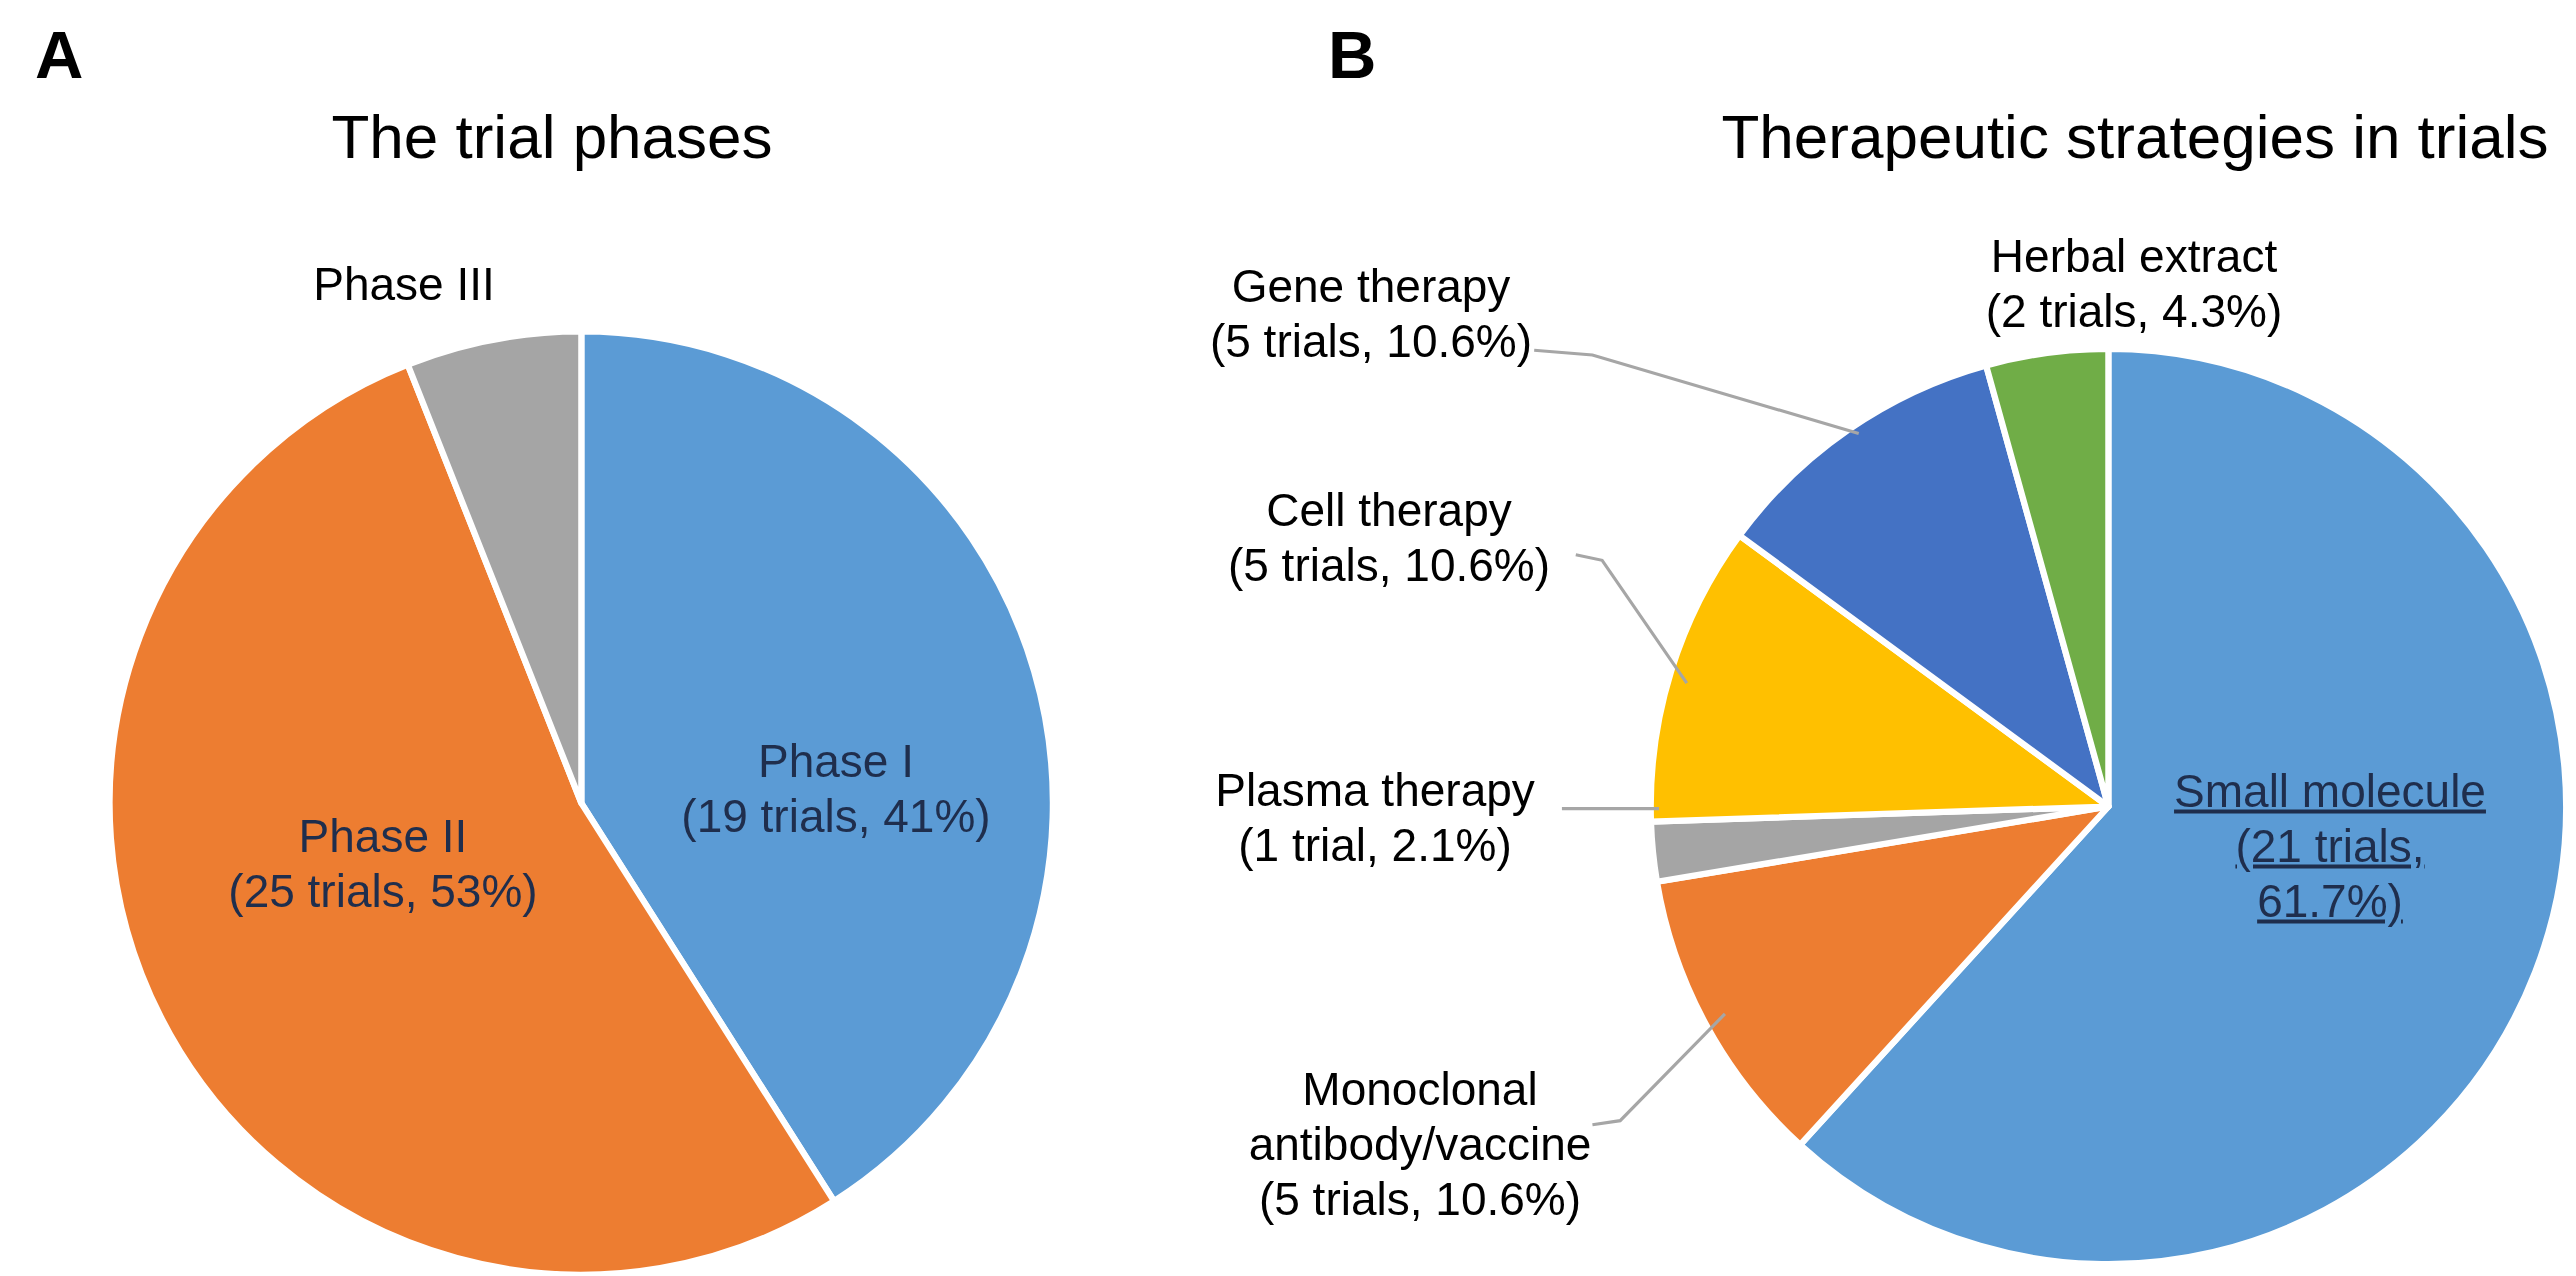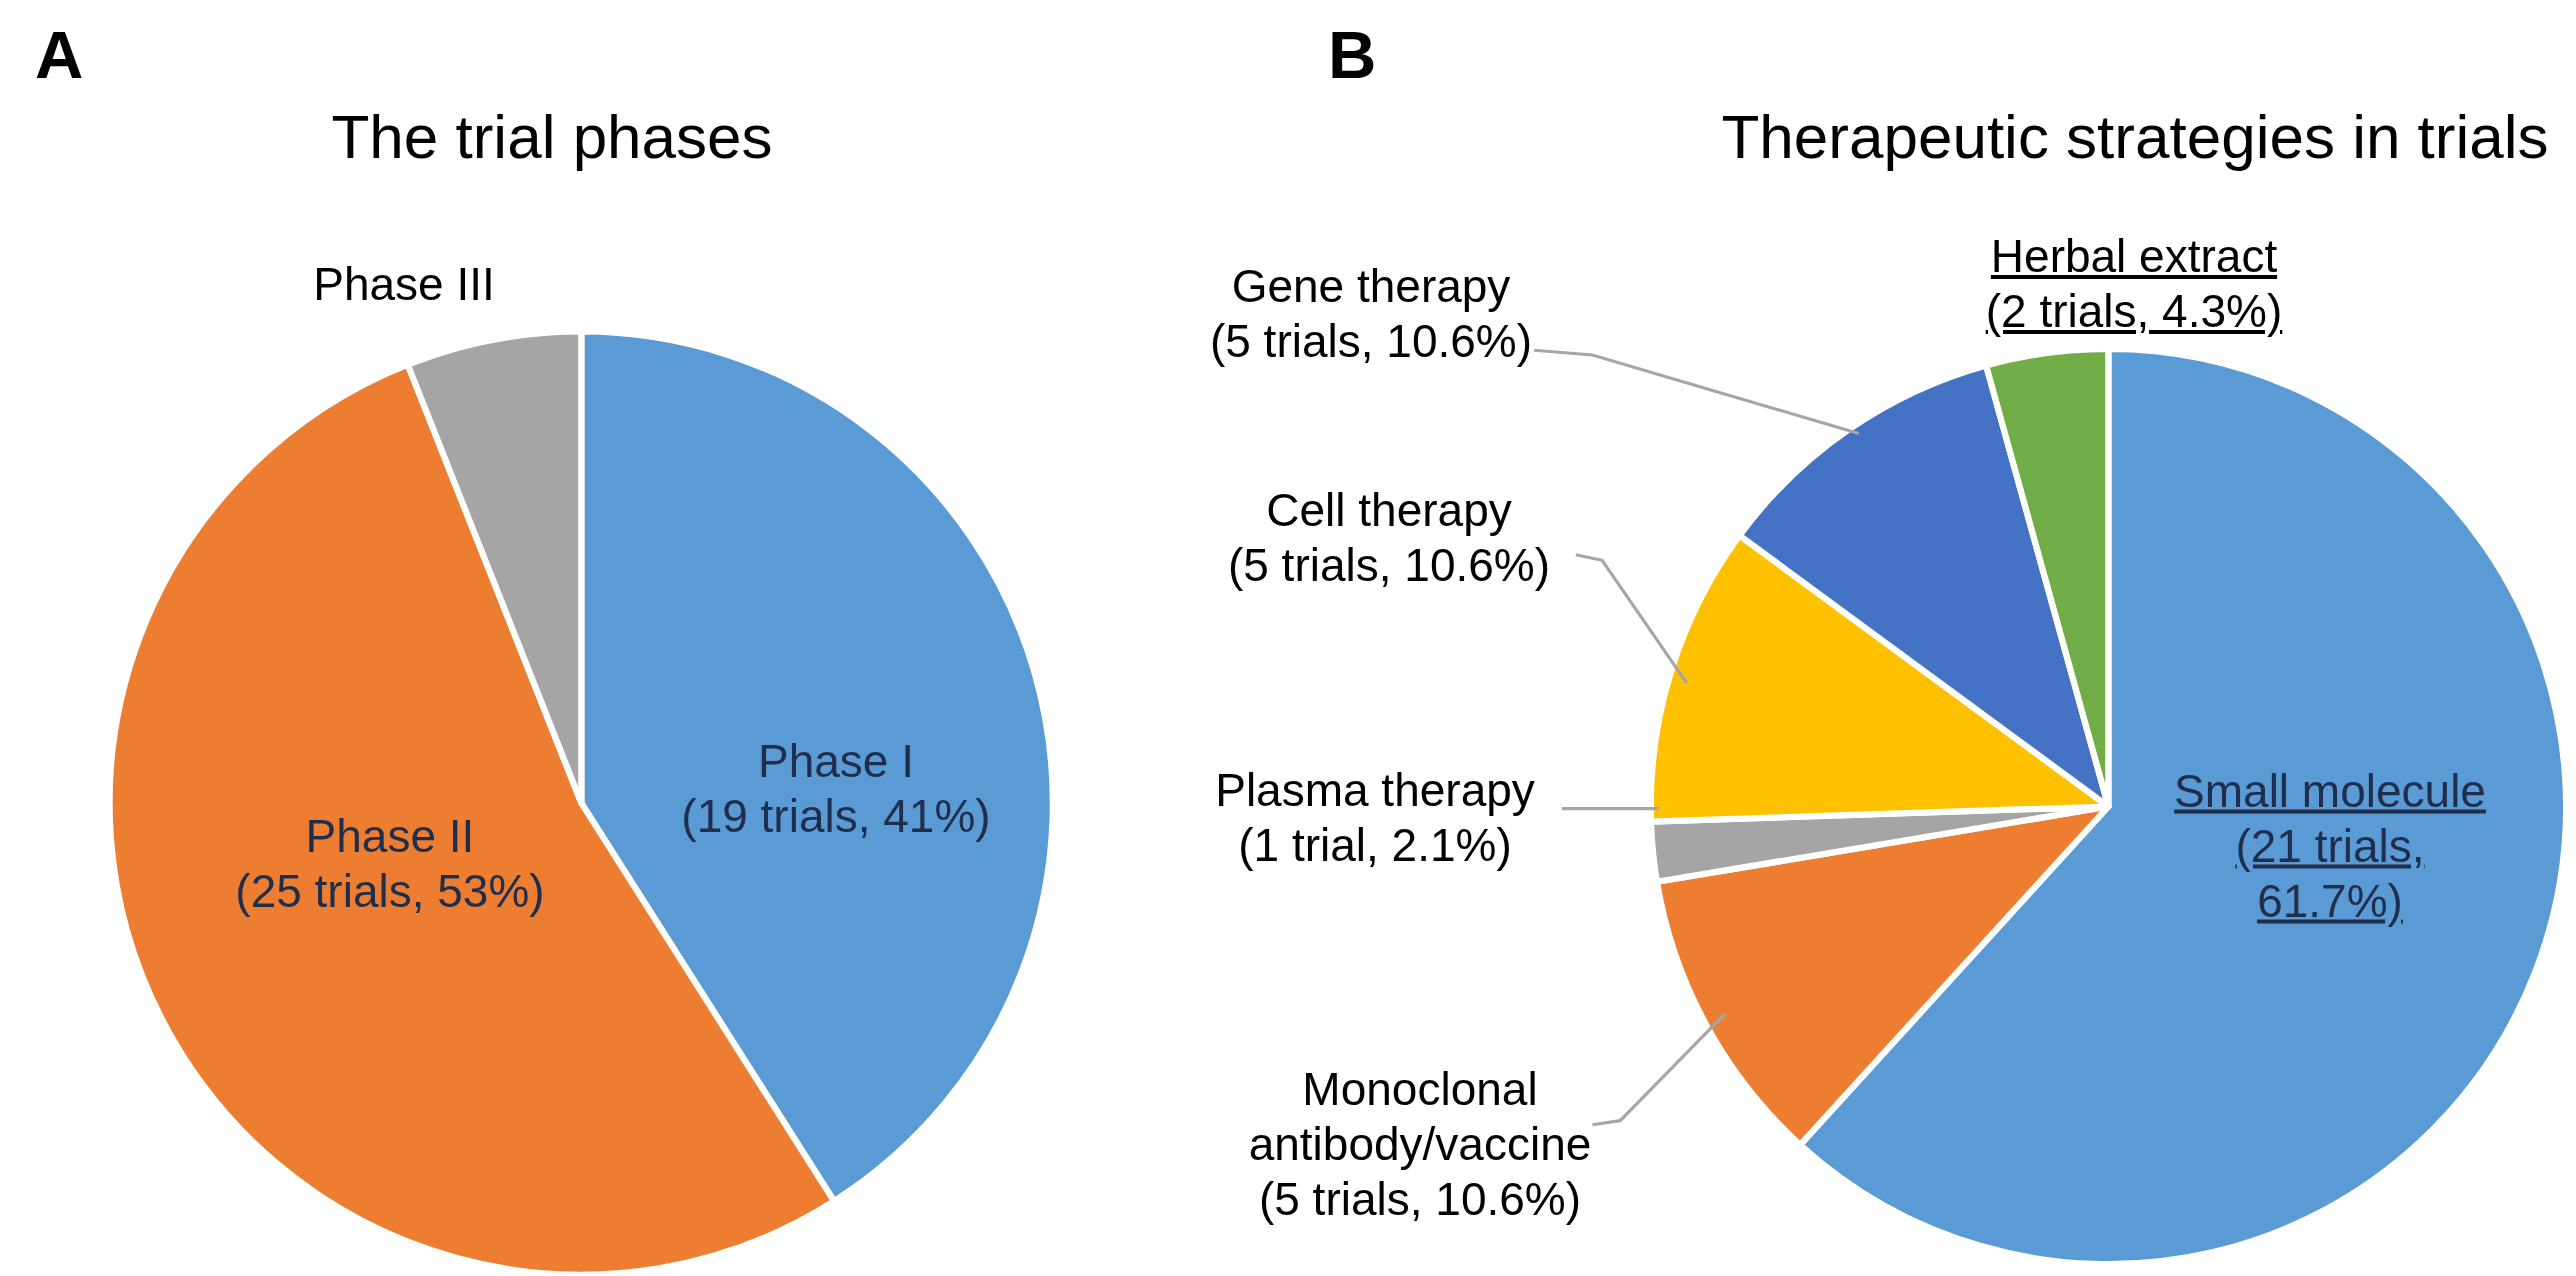--- a/index.html
+++ b/index.html
@@ -41,21 +41,21 @@
     <polyline class="leader" points="2296,1622 2336,1616 2487,1462" stroke="#A6A6A6"></polyline>
   </svg>
 
   <div class="panel-marker" style="left: 35px; top: 21px; color: rgb(0, 0, 0);">A</div>
   <div class="chart-title" style="left: 552px; top: 136px; color: rgb(0, 0, 0);">The trial phases</div>
 
   <div class="plabel label-in" style="left: 836px; top: 789px; color: rgb(31, 46, 77);">
     <span>Phase I</span>
     <span>(19 trials, 41%)</span>
   </div>
-  <div class="plabel label-in" style="left: 383px; top: 864px; color: rgb(31, 46, 77); margin-left: 7px;">
+  <div class="plabel label-in" style="left: 383px; top: 864px; color: rgb(31, 46, 77);">
     <span>Phase II</span>
     <span>(25 trials, 53%)</span>
   </div>
   <div class="plabel label-out" style="left: 404px; top: 284px; color: rgb(0, 0, 0);">
     <span>Phase III</span>
   </div>
 
   <div class="panel-marker" style="left: 1328px; top: 21px; color: rgb(0, 0, 0);">B</div>
   <div class="chart-title" style="left: 2135px; top: 136px; color: rgb(0, 0, 0);">Therapeutic strategies in trials</div>
 
@@ -74,19 +74,19 @@
     <span>(1 trial, 2.1%)</span>
   </div>
   <div class="plabel label-out" style="left: 1389px; top: 538px; color: rgb(0, 0, 0);">
     <span>Cell therapy</span>
     <span>(5 trials, 10.6%)</span>
   </div>
   <div class="plabel label-out" style="left: 1371px; top: 314px; color: rgb(0, 0, 0);">
     <span>Gene therapy</span>
     <span>(5 trials, 10.6%)</span>
   </div>
-  <div class="plabel label-out" style="left: 2134px; top: 284px; color: rgb(0, 0, 0); text-decoration: underline;">
+  <div class="plabel label-out" style="left: 2134px; top: 284px; color: rgb(0, 0, 0);">
     <span>Herbal extract</span>
     <span>(2 trials, 4.3%)</span>
   </div>
 
 </div>
 
 
 </body></html>

